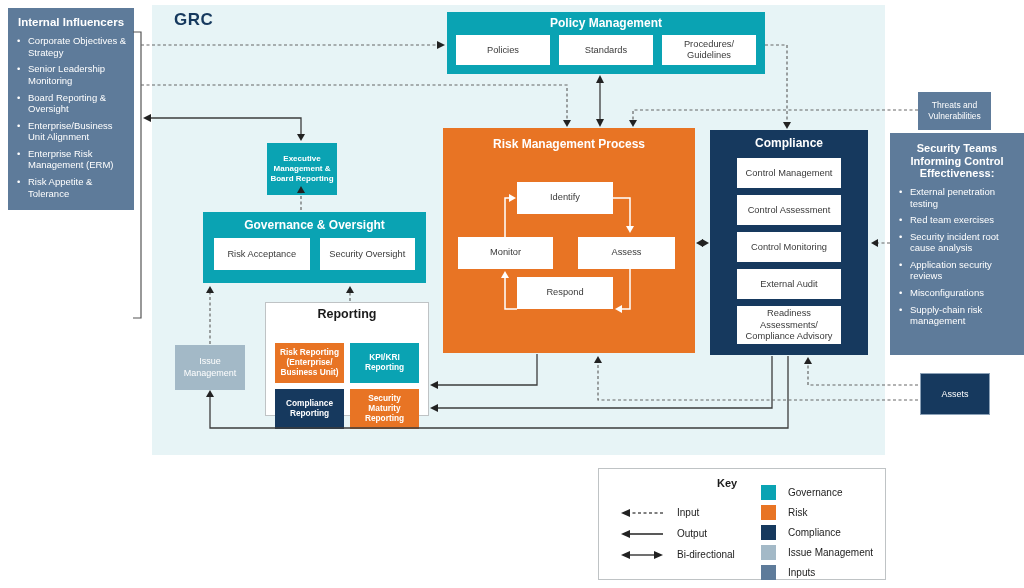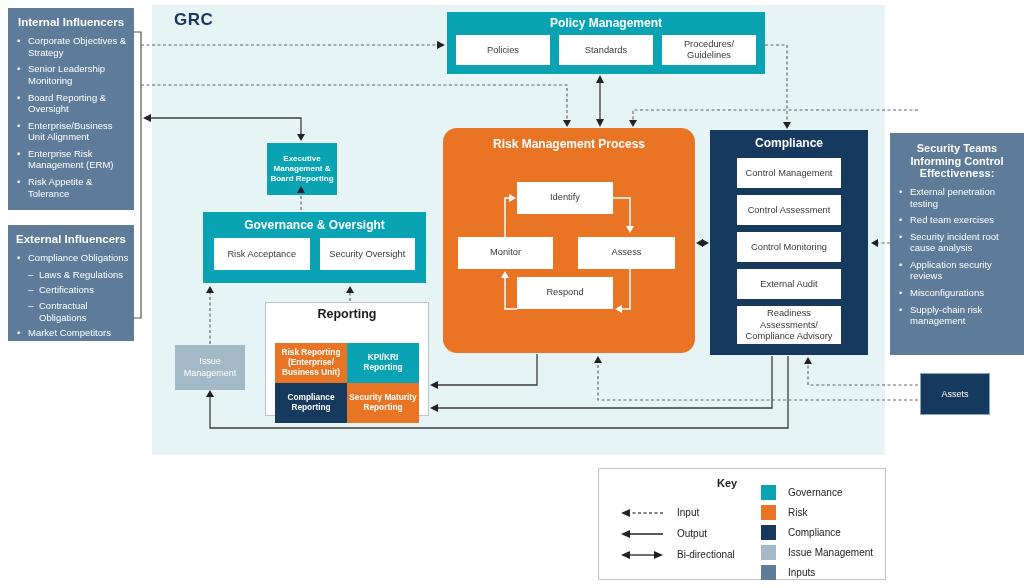--- a/index.html
+++ b/index.html
@@ -29,39 +29,39 @@
   .orange { background:#e87424; }
   .navy { background:#16395e; }
   .c-title { color:#fff; font-weight:bold; text-align:center; font-size:12px; line-height:1.1; }
   .wbox { background:#fff; color:#3a3a3a; display:flex; align-items:center; justify-content:center; text-align:center; font-size:9.3px; line-height:1.2; padding:2px; }
 
   .policy { position:absolute; left:447px; top:12px; width:318px; height:62px; padding:5px 9px 0; }
   .policy .c-title { margin-bottom:5px; }
   .policy-row { display:flex; gap:9px; }
   .policy-row .wbox { flex:1; height:30px; }
 
-  .riskproc { position:absolute; left:443px; top:128px; width:252px; height:225px;border-radius:14px; }
+  .riskproc { position:absolute; left:443px; top:128px; width:252px; height:225px; }
   .riskproc .c-title { padding-top:10px; }
   .step { position:absolute; }
 
   .compliance { position:absolute; left:710px; top:130px; width:158px; height:225px; padding:7px 27px 0; }
   .compliance .c-title { margin-bottom:8px; }
   .compliance .wbox { width:104px; height:30px; margin-bottom:7px; }
   .compliance .wbox.tall { height:38px; }
 
   .execbox { position:absolute; left:267px; top:143px; width:70px; height:52px; display:flex; align-items:center; justify-content:center; text-align:center; color:#fff; font-weight:bold; font-size:8px; line-height:1.25; padding:2px; }
 
   .govbox { position:absolute; left:203px; top:212px; width:223px; height:71px; padding:7px 11px 0; }
   .govbox .c-title { margin-bottom:6px; }
   .gov-row { display:flex; gap:10px; }
   .gov-row .wbox { flex:1; height:32px; }
 
   .reporting { position:absolute; left:265px; top:302px; width:164px; height:114px; background:#fff; border:1px solid #bfc3c5; padding:4px 9px 0; }
   .reporting-title { font-weight:bold; text-align:center; font-size:12.5px; color:#1a1a1a; margin-bottom:22px; }
-  .rep-grid { display:grid; grid-template-columns:1fr 1fr; }
+  .rep-grid { display:grid; grid-template-columns:1fr 1fr; gap:6px; }
   .rep-cell { height:40px; display:flex; align-items:center; justify-content:center; text-align:center; color:#fff; font-weight:bold; font-size:8.3px; line-height:1.2; padding:2px; }
 
   .issue { position:absolute; left:175px; top:345px; width:70px; height:45px; background:#a3b9c7; color:#fff; display:flex; align-items:center; justify-content:center; text-align:center; font-size:9px; line-height:1.25; }
   .assets { position:absolute; left:920px; top:373px; width:70px; height:42px; border:1px solid #8ba1b7; color:#fff; display:flex; align-items:center; justify-content:center; font-size:9px; }
 
   .keybox { position:absolute; left:598px; top:468px; width:288px; height:112px; background:#fff; border:1px solid #bfc3c5; }
   .key-title { position:absolute; left:118px; top:8px; font-weight:bold; font-size:11px; color:#1a1a1a; }
   .key-arrows { position:absolute; left:20px; top:38px; display:flex; flex-direction:column; gap:10px; }
   .key-arrow-row { display:flex; align-items:center; gap:12px; }
   .key-arrow-row .lbl { font-size:10px; color:#222; }
@@ -90,30 +90,20 @@
     <ul class="blist">
       <li>Corporate Objectives &amp; Strategy</li>
       <li>Senior Leadership Monitoring</li>
       <li>Board Reporting &amp; Oversight</li>
       <li>Enterprise/Business Unit Alignment</li>
       <li>Enterprise Risk Management (ERM)</li>
       <li>Risk Appetite &amp; Tolerance</li>
     </ul>
   </div>
 
-  <div class="panel p-external">
-    <div class="panel-title">External Influencers</div>
-    <ul class="blist">
-      <li>Compliance Obligations</li>
-      <li class="dash">Laws &amp; Regulations</li>
-      <li class="dash">Certifications</li>
-      <li class="dash">Contractual Obligations</li>
-      <li>Market Competitors</li>
-    </ul>
-  </div>
 
   <div class="policy teal">
     <div class="c-title">Policy Management</div>
     <div class="policy-row">
       <div class="wbox">Policies</div>
       <div class="wbox">Standards</div>
       <div class="wbox">Procedures/ Guidelines</div>
     </div>
   </div>
 
@@ -149,20 +139,21 @@
     <div class="rep-grid">
       <div class="rep-cell orange">Risk Reporting (Enterprise/ Business Unit)</div>
       <div class="rep-cell teal">KPI/KRI Reporting</div>
       <div class="rep-cell navy">Compliance Reporting</div>
       <div class="rep-cell orange">Security Maturity Reporting</div>
     </div>
   </div>
 
   <div class="issue">Issue Management</div>
 
+  <div class="panel p-threats">Threats and Vulnerabilities</div>
 
   <div class="panel p-secteams">
     <div class="panel-title">Security Teams Informing Control Effectiveness:</div>
     <ul class="blist">
       <li>External penetration testing</li>
       <li>Red team exercises</li>
       <li>Security incident root cause analysis</li>
       <li>Application security reviews</li>
       <li>Misconfigurations</li>
       <li>Supply-chain risk management</li>

